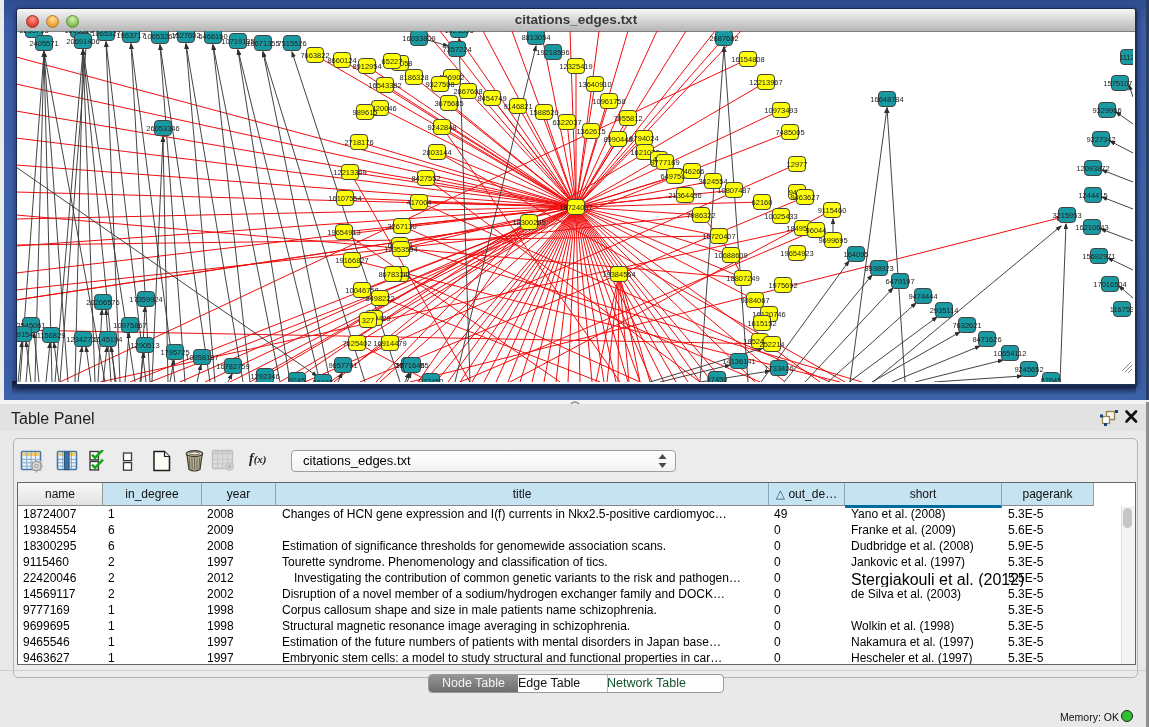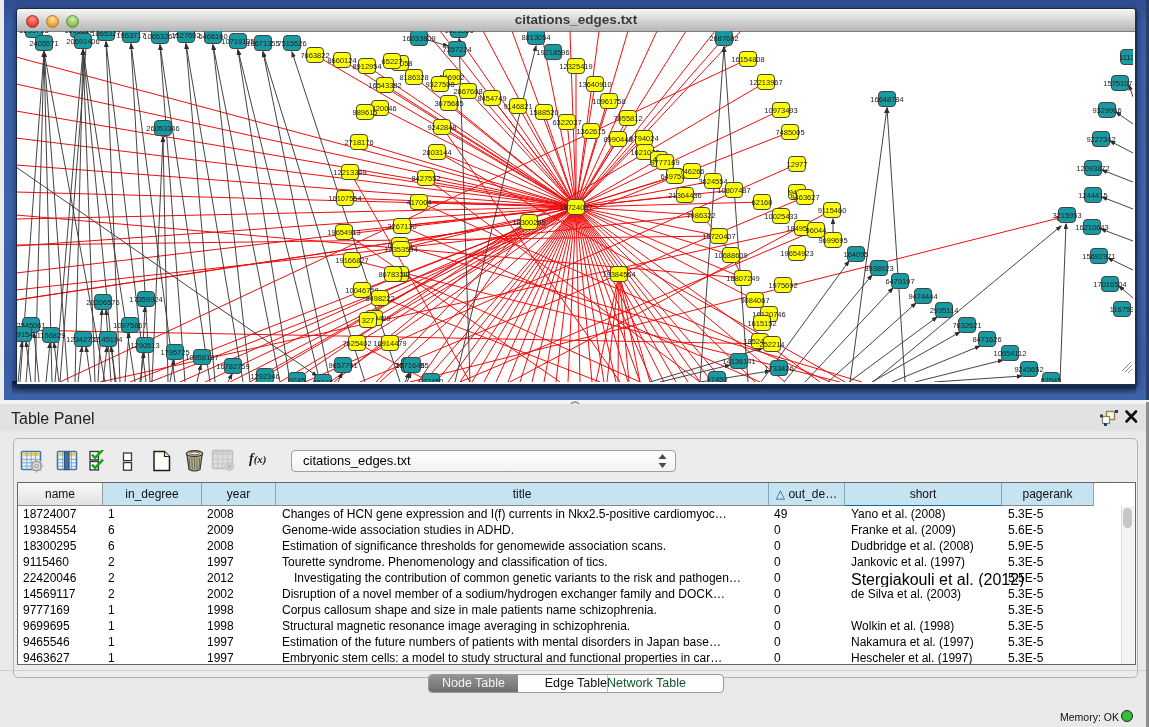--- a/index.html
+++ b/index.html
@@ -635,34 +635,33 @@
       <path d="M4.5 14 L8.5 9 L0.5 9 z" fill="#4a4a4a"></path>
     </svg>
   </div>
 <div style="position:absolute;left:17px;top:482px;width:1119px;height:183px;background:#fff;border:1px solid #666;box-sizing:border-box;overflow:hidden">
     <div style="position:absolute;left:0;top:0;width:1117px;height:23px">
       <div style="position:absolute;left:0px;top:0;width:84px;height:22px;background:linear-gradient(#f8f8f8,#e2e2e2);border-right:1px solid #9a9a9a;font-size:12px;color:#111;text-align:center;line-height:22px;border-bottom:1px solid #888">name</div>
       <div style="position:absolute;left:85px;top:0;width:98px;height:22px;background:#c5e3f1;border-right:1px solid #85a8bc;font-size:12px;color:#111;text-align:center;line-height:22px;border-bottom:1px solid #888">in_degree</div>
       <div style="position:absolute;left:184px;top:0;width:73px;height:22px;background:#c5e3f1;border-right:1px solid #85a8bc;font-size:12px;color:#111;text-align:center;line-height:22px;border-bottom:1px solid #888">year</div>
       <div style="position:absolute;left:258px;top:0;width:492px;height:22px;background:#c5e3f1;border-right:1px solid #85a8bc;font-size:12px;color:#111;text-align:center;line-height:22px;border-bottom:1px solid #888">title</div>
       <div style="position:absolute;left:751px;top:0;width:75px;height:22px;background:#c5e3f1;border-right:1px solid #85a8bc;font-size:12px;color:#111;text-align:center;line-height:22px;border-bottom:1px solid #888"><span style="color:#2c5d8a">△</span> out_de…</div>
-      <div style="position:absolute;left:827px;top:0;width:156px;height:22px;background:#c5e3f1;border-right:1px solid #85a8bc;font-size:12px;color:#111;text-align:center;line-height:22px;border-bottom:1px solid #0369a1">short</div>
+      <div style="position:absolute;left:827px;top:0;width:156px;height:22px;background:#c5e3f1;border-right:1px solid #85a8bc;font-size:12px;color:#111;text-align:center;line-height:22px;border-bottom:3px solid #0369a1">short</div>
       <div style="position:absolute;left:984px;top:0;width:91px;height:22px;background:#c5e3f1;border-right:1px solid #85a8bc;font-size:12px;color:#111;text-align:center;line-height:22px;border-bottom:1px solid #888">pagerank</div>
     </div>
     <div style="position:absolute;left:5px;top:24px;width:145px;height:16px;font-size:12px;color:#000;white-space:nowrap;overflow:hidden">18724007</div>
     <div style="position:absolute;left:90px;top:24px;width:159px;height:16px;font-size:12px;color:#000;white-space:nowrap;overflow:hidden">1</div>
     <div style="position:absolute;left:189px;top:24px;width:134px;height:16px;font-size:12px;color:#000;white-space:nowrap;overflow:hidden">2008</div>
     <div style="position:absolute;left:264px;top:24px;width:553px;height:16px;font-size:12px;color:#000;white-space:nowrap;overflow:hidden">Changes of HCN gene expression and I(f) currents in Nkx2.5-positive cardiomyoc…</div>
     <div style="position:absolute;left:756px;top:24px;width:136px;height:16px;font-size:12px;color:#000;white-space:nowrap;overflow:hidden">49</div>
     <div style="position:absolute;left:833px;top:24px;width:217px;height:16px;font-size:12px;color:#000;white-space:nowrap;overflow:hidden">Yano et al. (2008)</div>
     <div style="position:absolute;left:990px;top:24px;width:152px;height:16px;font-size:12px;color:#000;white-space:nowrap;overflow:hidden">5.3E-5</div>
     <div style="position:absolute;left:5px;top:40px;width:145px;height:16px;font-size:12px;color:#000;white-space:nowrap;overflow:hidden">19384554</div>
     <div style="position:absolute;left:90px;top:40px;width:159px;height:16px;font-size:12px;color:#000;white-space:nowrap;overflow:hidden">6</div>
     <div style="position:absolute;left:189px;top:40px;width:134px;height:16px;font-size:12px;color:#000;white-space:nowrap;overflow:hidden">2009</div>
-    <div style="position:absolute;left:264px;top:40px;width:553px;height:16px;font-size:12px;color:#000;white-space:nowrap;overflow:hidden">Genome-wide association studies in ADHD.</div>
     <div style="position:absolute;left:756px;top:40px;width:136px;height:16px;font-size:12px;color:#000;white-space:nowrap;overflow:hidden">0</div>
     <div style="position:absolute;left:833px;top:40px;width:217px;height:16px;font-size:12px;color:#000;white-space:nowrap;overflow:hidden">Franke et al. (2009)</div>
     <div style="position:absolute;left:990px;top:40px;width:152px;height:16px;font-size:12px;color:#000;white-space:nowrap;overflow:hidden">5.6E-5</div>
     <div style="position:absolute;left:5px;top:56px;width:145px;height:16px;font-size:12px;color:#000;white-space:nowrap;overflow:hidden">18300295</div>
     <div style="position:absolute;left:90px;top:56px;width:159px;height:16px;font-size:12px;color:#000;white-space:nowrap;overflow:hidden">6</div>
     <div style="position:absolute;left:189px;top:56px;width:134px;height:16px;font-size:12px;color:#000;white-space:nowrap;overflow:hidden">2008</div>
     <div style="position:absolute;left:264px;top:56px;width:553px;height:16px;font-size:12px;color:#000;white-space:nowrap;overflow:hidden">Estimation of significance thresholds for genomewide association scans.</div>
     <div style="position:absolute;left:756px;top:56px;width:136px;height:16px;font-size:12px;color:#000;white-space:nowrap;overflow:hidden">0</div>
     <div style="position:absolute;left:833px;top:56px;width:217px;height:16px;font-size:12px;color:#000;white-space:nowrap;overflow:hidden">Dudbridge et al. (2008)</div>
     <div style="position:absolute;left:990px;top:56px;width:152px;height:16px;font-size:12px;color:#000;white-space:nowrap;overflow:hidden">5.9E-5</div>
@@ -713,17 +712,17 @@
     <div style="position:absolute;left:264px;top:168px;width:553px;height:16px;font-size:12px;color:#000;white-space:nowrap;overflow:hidden">Embryonic stem cells: a model to study structural and functional properties in car…</div>
     <div style="position:absolute;left:756px;top:168px;width:136px;height:16px;font-size:12px;color:#000;white-space:nowrap;overflow:hidden">0</div>
     <div style="position:absolute;left:833px;top:168px;width:217px;height:16px;font-size:12px;color:#000;white-space:nowrap;overflow:hidden">Hescheler et al. (1997)</div>
     <div style="position:absolute;left:990px;top:168px;width:152px;height:16px;font-size:12px;color:#000;white-space:nowrap;overflow:hidden">5.3E-5</div>
     <div style="position:absolute;left:1103px;top:23px;width:13px;height:159px;background:#f4f4f4;border-left:1px solid #ddd"></div>
     <div style="position:absolute;left:1105px;top:25px;width:9px;height:20px;background:#c6c6c6;border-radius:5px"></div>
   </div>
 <div style="position:absolute;left:0;top:670px;width:1149px;height:1px;background:#cdcdcd"></div>
 <div style="position:absolute;left:428px;top:674px;width:296px;height:19px;border:1px solid #9a9a9a;border-radius:4px;background:#fdfdfd;box-sizing:border-box;font-size:12.5px">
     <div style="position:absolute;left:0;top:0;width:89px;height:17px;background:linear-gradient(#949494,#6e6e6e);border-radius:3px 0 0 3px;color:#f3f3f3;text-align:center;line-height:17px">Node Table</div>
-    <div style="position:absolute;left:89px;top:0;width:89px;height:17px;color:#111;text-align:right;line-height:17px;border-right:1px solid #bbb">Edge Table</div>
+    <div style="position:absolute;left:89px;top:0;width:89px;height:17px;color:#111;text-align:left;line-height:17px;border-right:1px solid #bbb">Edge Table</div>
     <div style="position:absolute;left:178px;top:0;width:124px;height:17px;color:#14532d;text-align:left;line-height:17px">Network Table</div>
   </div>
 <div style="position:absolute;left:1060px;top:711px;font-size:10.5px;color:#111">Memory: OK</div>
 <div style="position:absolute;left:1121px;top:710px;width:10px;height:10px;border-radius:50%;background:#2fc12f;border:1.5px solid #222"></div>
 <div style="position:absolute;left:1146px;top:402px;width:3px;height:325px;background:#8e8e8e"></div>
 </body></html>

